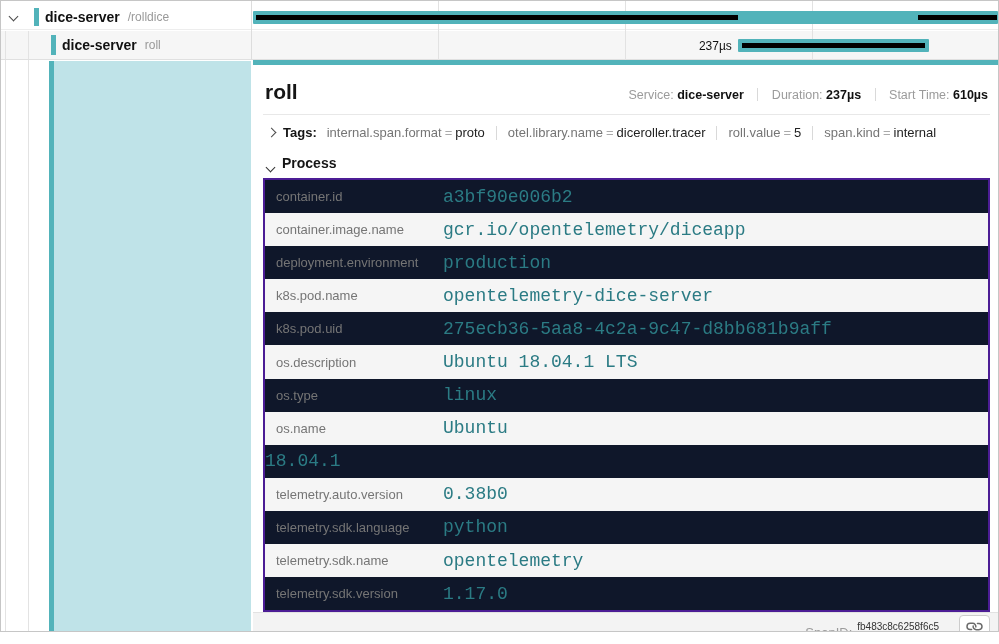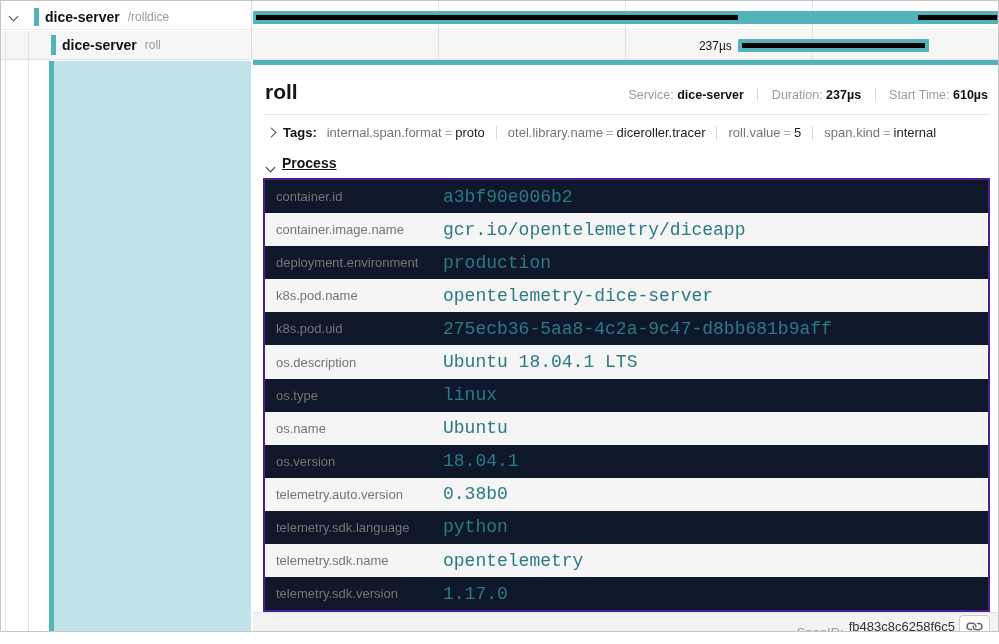--- a/index.html
+++ b/index.html
@@ -77,35 +77,35 @@
   .d-divider { border-bottom:1px solid #e8e8e8; }
 
   .d-tags { display:flex; align-items:center; padding:10px 2px 9px 2px; font-size:13px; cursor:pointer; }
   .d-tags .chev { margin:0 8px 0 3px; }
   .tags-label { font-weight:bold; color:#151515; margin-right:10px; }
   .tag-item { color:#222; white-space:nowrap; }
   .tag-item .tk { color:#757575; }
   .tag-item .teq { color:#aaa; padding:0 3px; }
   .tag-sep { display:inline-block; width:1px; height:14px; background:#d9d9d9; margin:0 11px; vertical-align:-2px; }
 
-  .d-proc-hdr { display:flex; align-items:flex-end; padding:6px 2px 7px 2px; font-size:14px; font-weight:bold; color:#151515; cursor:pointer;text-decoration:underline; }
+  .d-proc-hdr { display:flex; align-items:flex-end; padding:6px 2px 7px 2px; font-size:14px; font-weight:bold; color:#151515; cursor:pointer; }
   .d-proc-hdr .chev { margin:0 8px 0 2px; border-color:#333; }
 
   .d-table { border:2px solid #4c1d95; background:#0f172a; }
   .kv-row { display:flex; align-items:center; height:33.1px; }
   .kv-row:nth-child(even) { background:#f5f5f5; }
   .kv-key { width:178px; padding-left:11px; font-size:13px; color:#757575; }
   .kv-val { font-family:"Liberation Mono","DejaVu Sans Mono",monospace; font-size:18px; color:#2b7b84; }
 
   .d-footer {
     flex:1; margin:0 -10px; background:#f3f3f3; border-top:1px solid #e2e2e2;
     display:flex; align-items:center; justify-content:flex-end; padding-right:10px;
   }
   .spanid-label { font-size:13px; color:#9b9b9b; margin-right:5px;margin-top:12px; }
-  .spanid-value { font-size:13px; color:#333; margin-right:4px; }
+  .spanid-value { font-size:10px; color:#333; margin-right:20px; }
   .link-btn {
     width:31px; height:24px; background:#fff; border:1px solid #ccc; border-radius:4px;
     display:flex; align-items:center; justify-content:center; cursor:pointer;
   }
   .link-btn svg { transform:rotate(45deg); }
 
   .bottom-bar { position:absolute; left:0; top:638px; width:100%; height:3px; background:#c9c9c9; }
 </style>
 </head>
 <body>
@@ -223,21 +223,20 @@
         </div>
       <div class="kv-row">
           <div class="kv-key">os.type</div>
           <div class="kv-val">linux</div>
         </div>
       <div class="kv-row">
           <div class="kv-key">os.name</div>
           <div class="kv-val">Ubuntu</div>
         </div>
       <div class="kv-row">
-          <div class="kv-key">os.version</div>
           <div class="kv-val">18.04.1</div>
         </div>
       <div class="kv-row">
           <div class="kv-key">telemetry.auto.version</div>
           <div class="kv-val">0.38b0</div>
         </div>
       <div class="kv-row">
           <div class="kv-key">telemetry.sdk.language</div>
           <div class="kv-val">python</div>
         </div>

